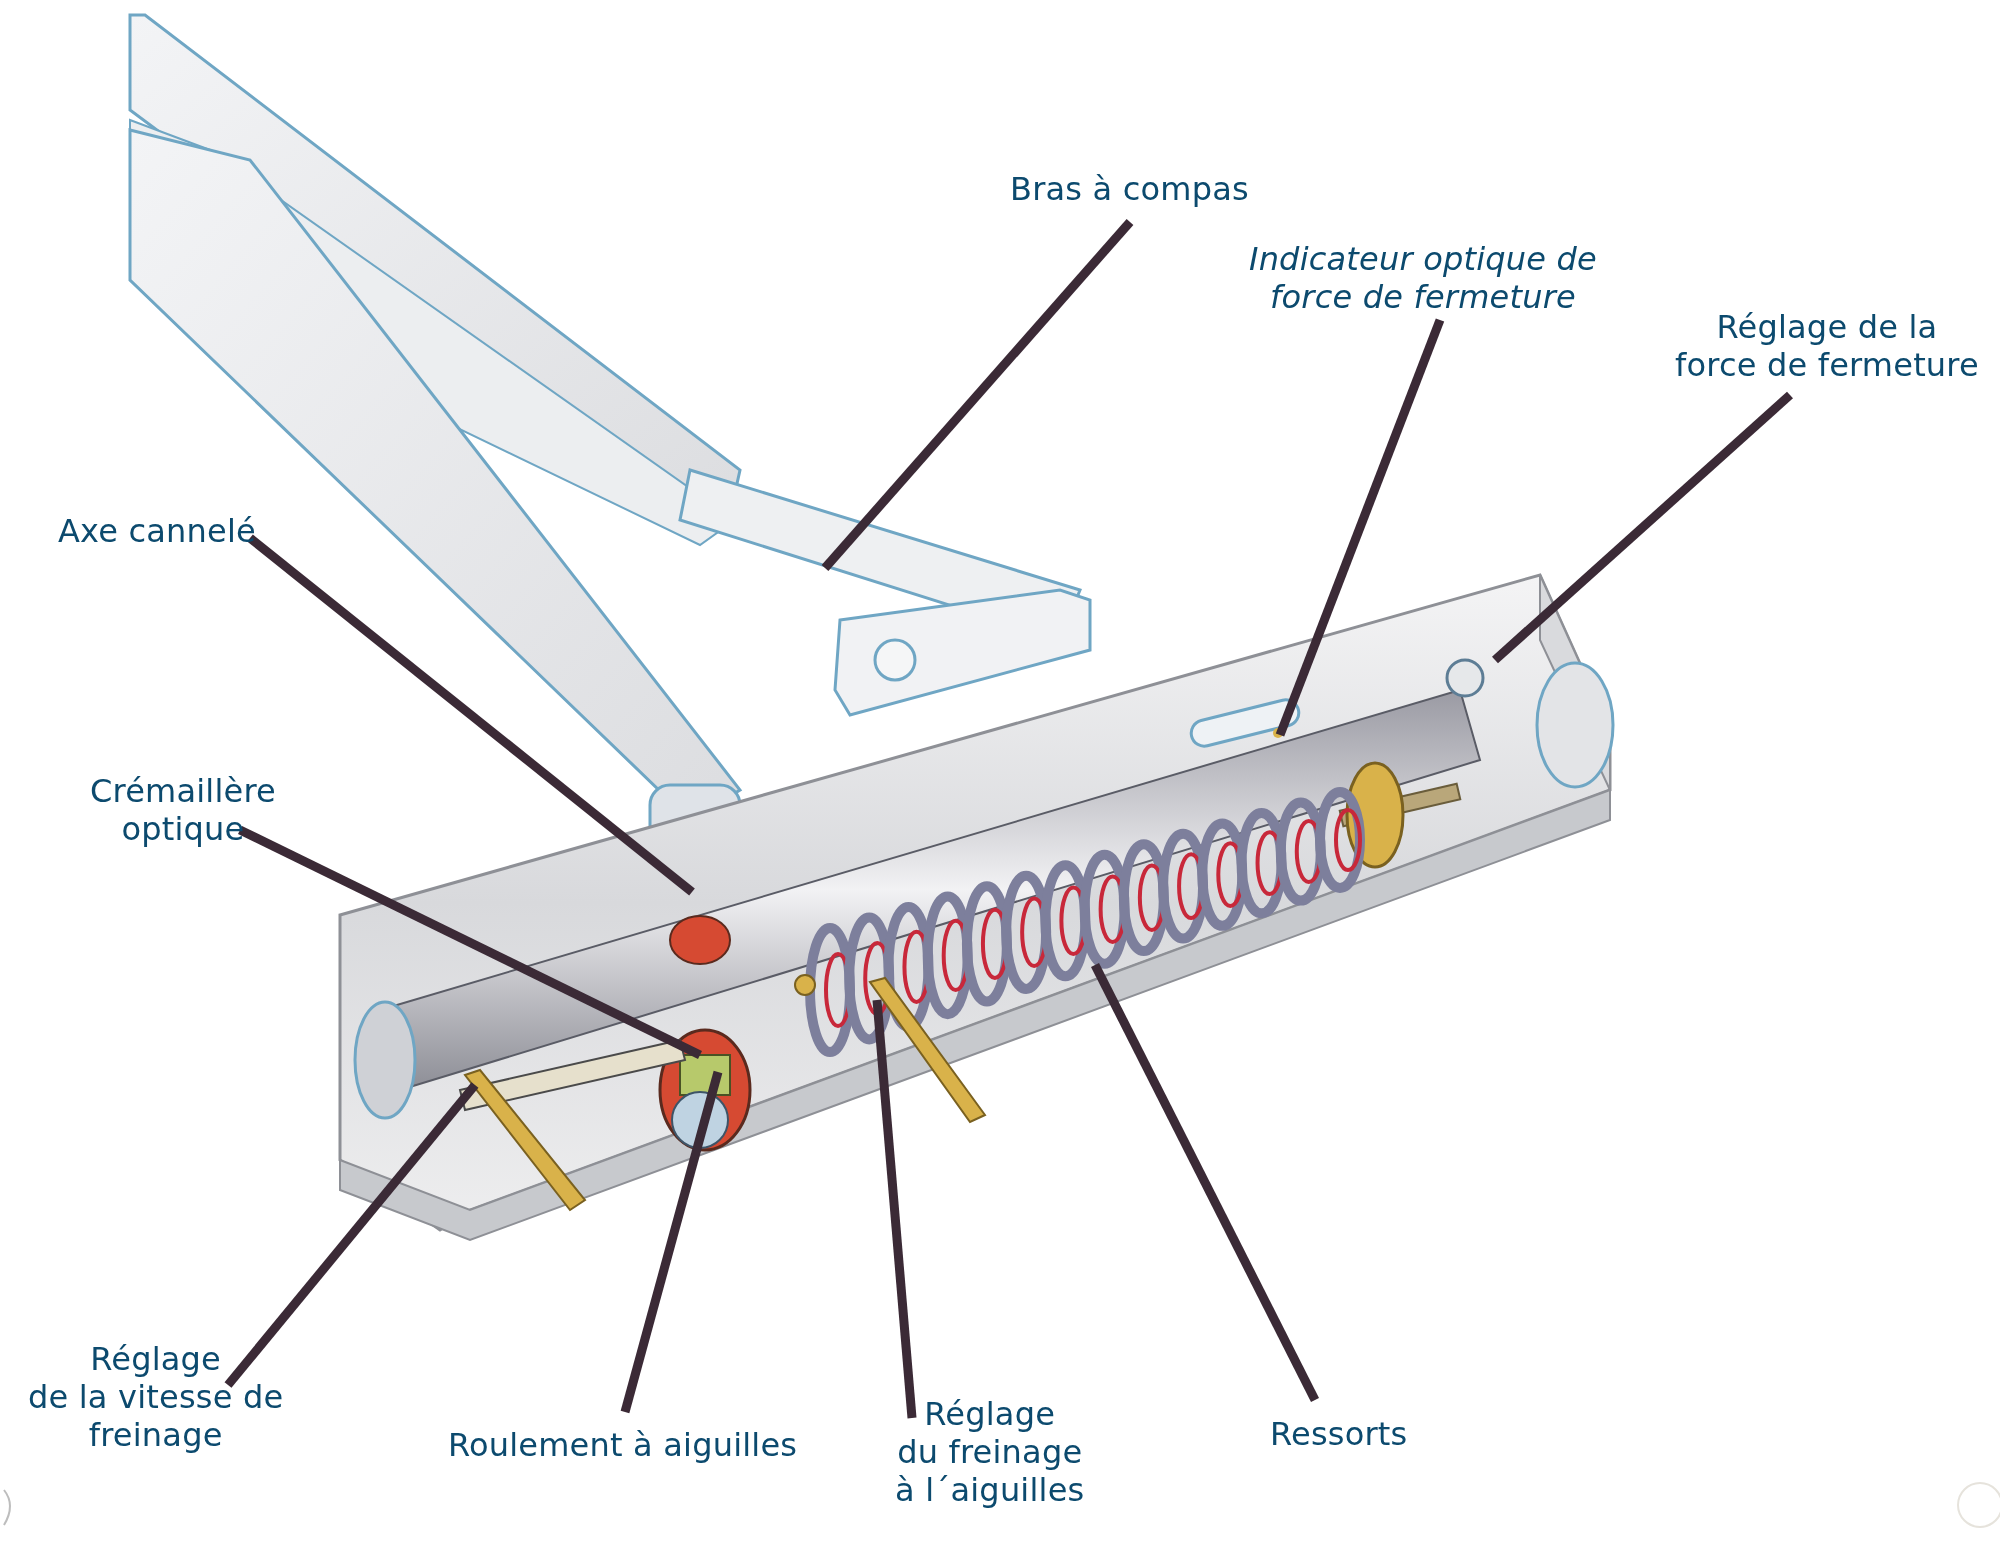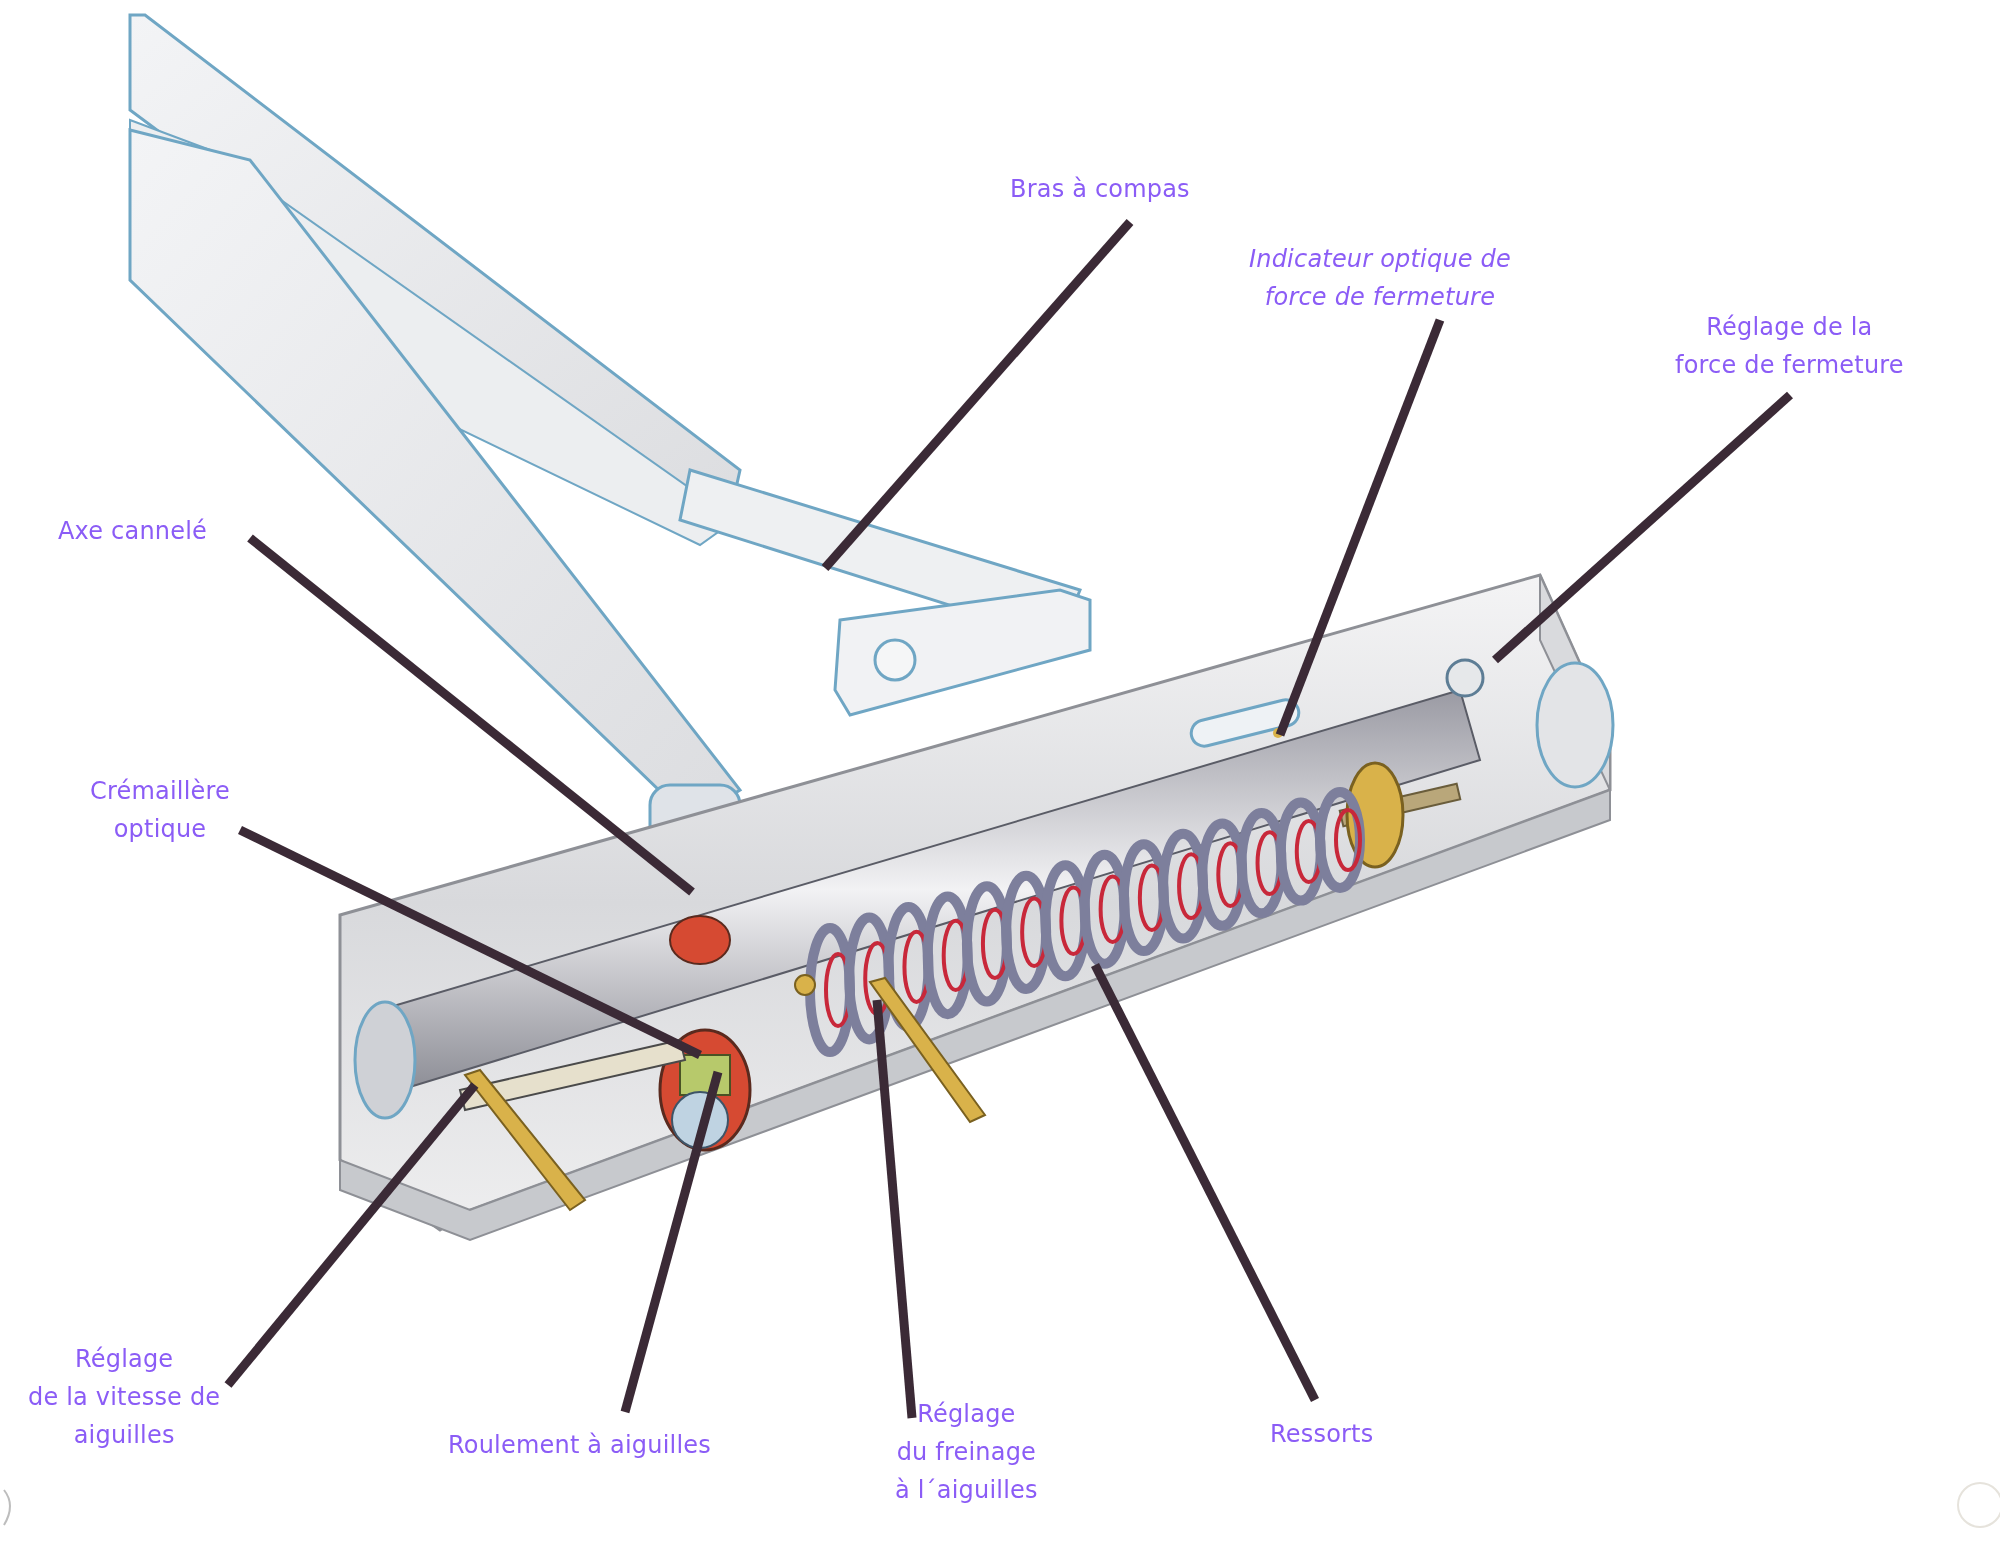--- a/index.html
+++ b/index.html
@@ -1,19 +1,19 @@
 <!DOCTYPE html>
 <html><head>
 <meta charset="utf-8">
 <style>
   html, body { margin: 0; padding: 0; background: #ffffff; }
   body { width: 2000px; height: 1546px; position: relative; overflow: hidden;
          font-family: "DejaVu Sans", "Liberation Sans", sans-serif; }
   #stage { position: absolute; left: 0; top: 0; width: 2000px; height: 1546px; }
-  .label { position: absolute; color: #8b5cf6; font-size: 24px; line-height: 38px;
+  .label { position: absolute; color: #0c4a6e; font-size: 32px; line-height: 38px;
            text-align: center; white-space: nowrap; letter-spacing: 0.2px; }
   .label span { display: block; }
   svg { position: absolute; left: 0; top: 0; }
 </style>
 </head>
 <body>
 
 <div id="stage">
 
   <svg width="2000" height="1546" viewBox="0 0 2000 1546">
@@ -134,21 +134,21 @@
   <div class="label" style="left:58px; top:512px;">
     <span>Axe cannelé</span>
   </div>
   <div class="label" style="left:90px; top:772px;">
     <span>Crémaillère</span>
     <span>optique</span>
   </div>
   <div class="label" style="left:28px; top:1340px;">
     <span>Réglage</span>
     <span>de la vitesse de</span>
-    <span>aiguilles</span>
+    <span>freinage</span>
   </div>
   <div class="label" style="left:448px; top:1426px;">
     <span>Roulement à aiguilles</span>
   </div>
   <div class="label" style="left:895px; top:1395px;">
     <span>Réglage</span>
     <span>du freinage</span>
     <span>à l´aiguilles</span>
   </div>
   <div class="label" style="left:1270px; top:1415px;">

